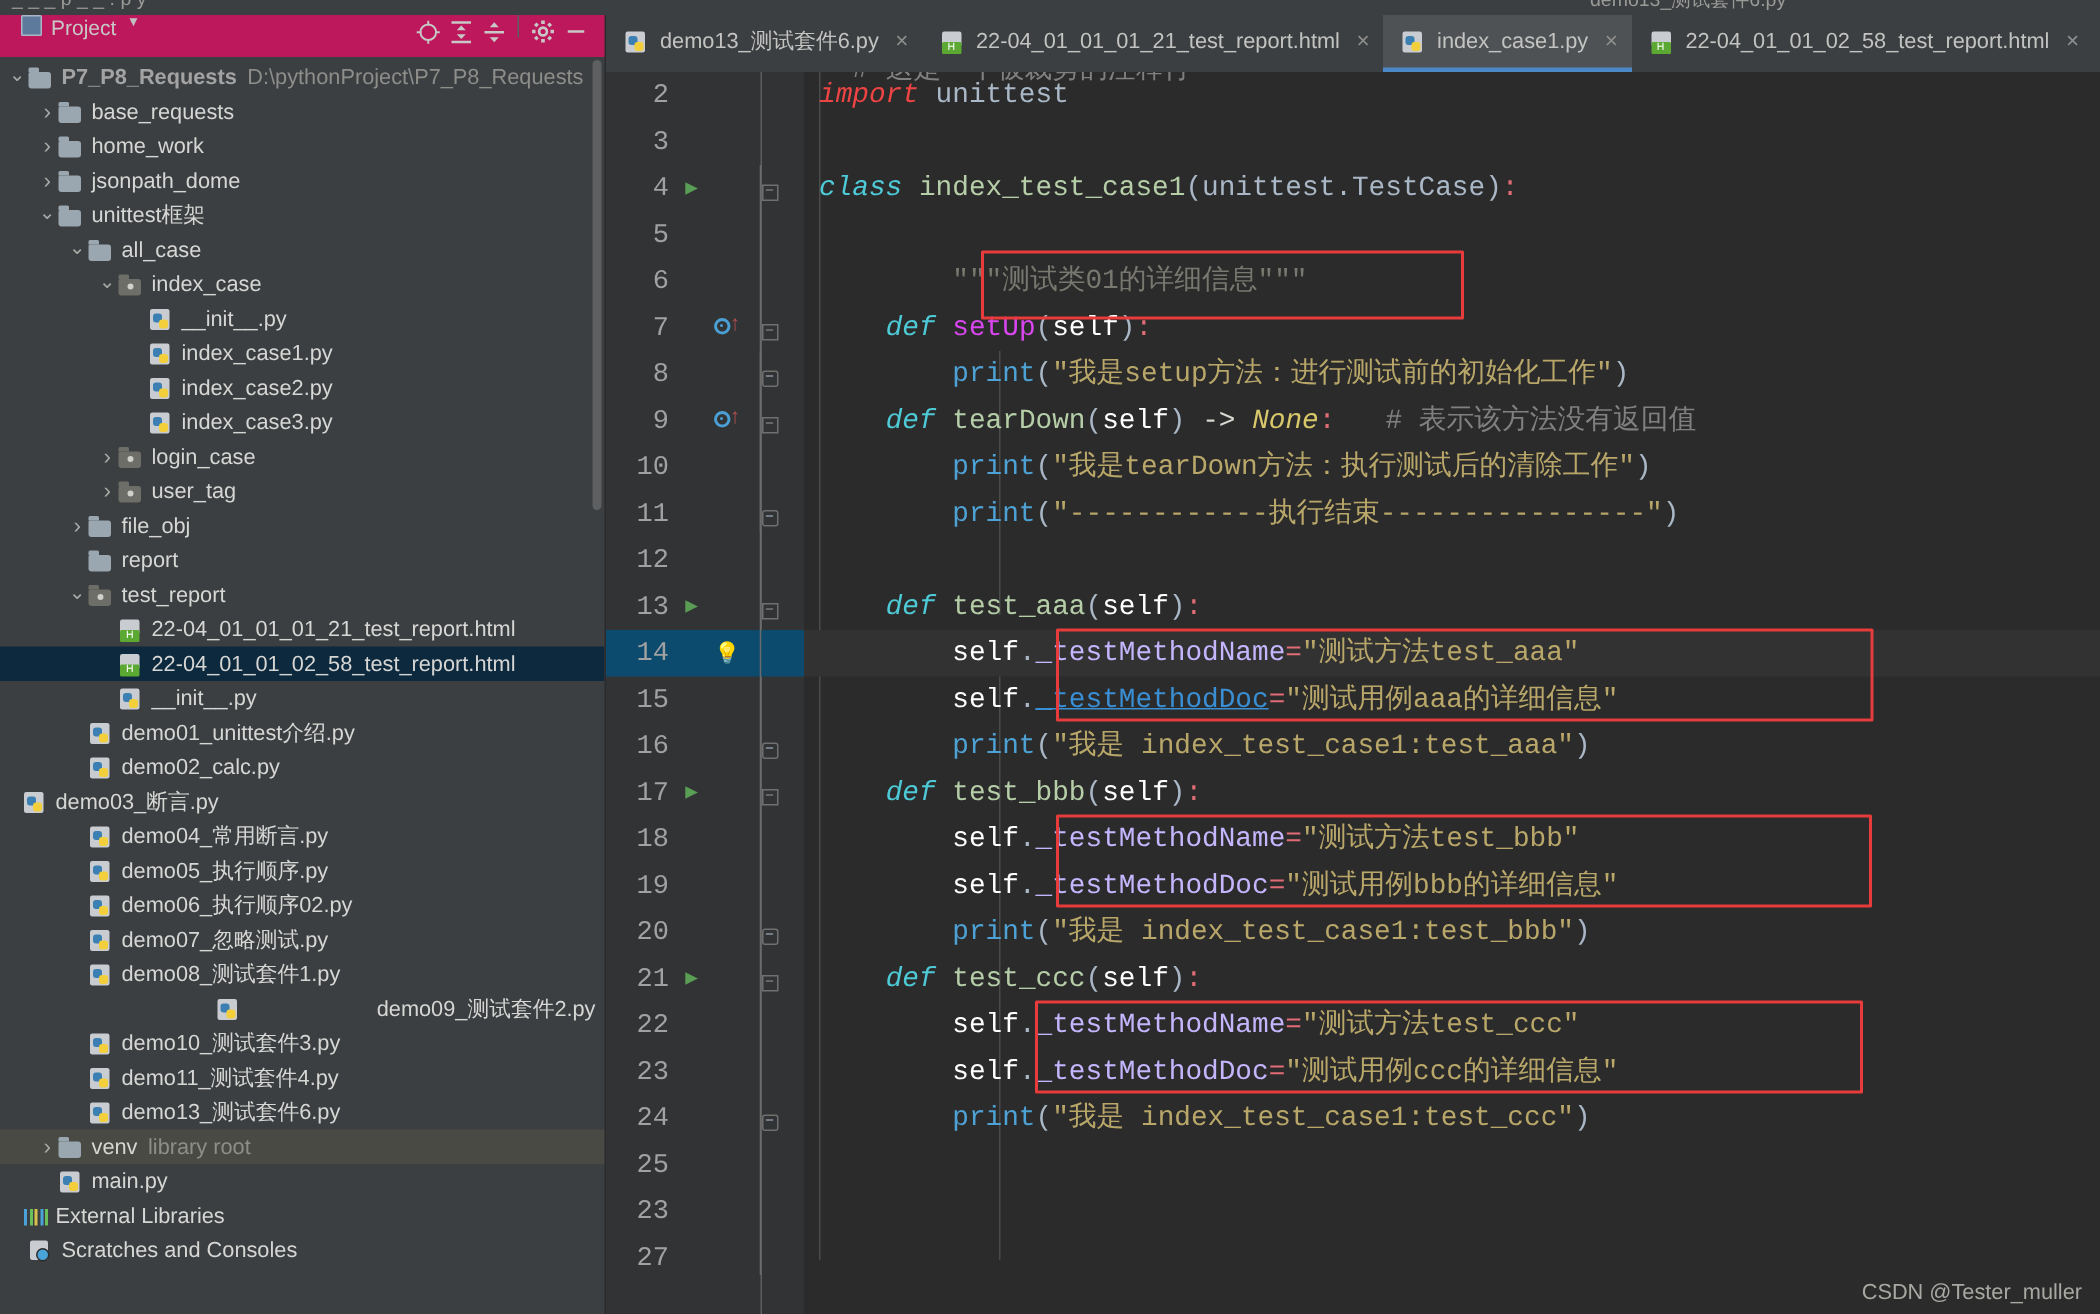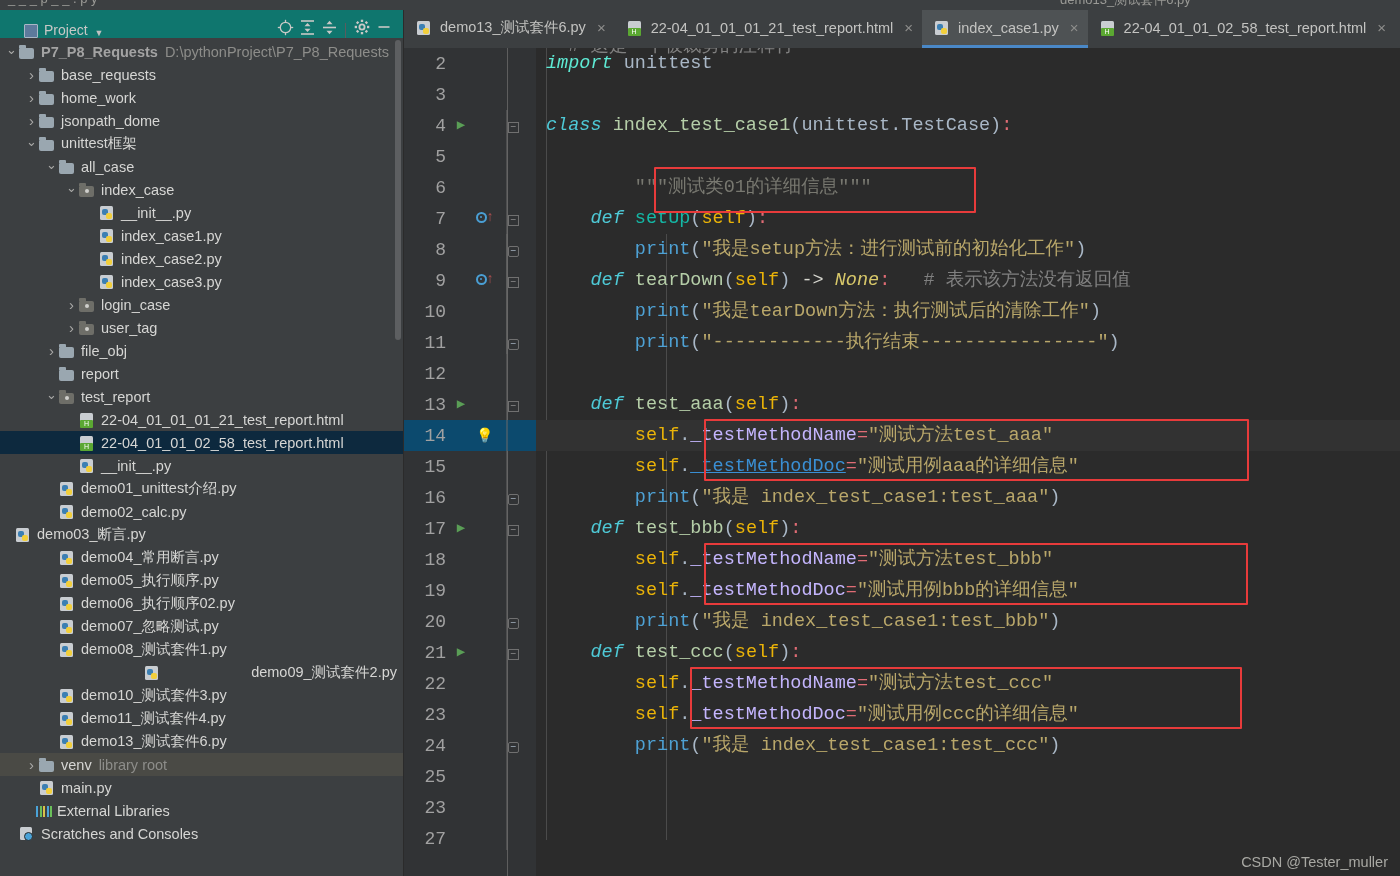--- a/index.html
+++ b/index.html
@@ -30,23 +30,23 @@
   
   .project-panel {
     width: 404px; flex: 0 0 404px;
     background: #3c3f41;
     display: flex; flex-direction: column;
     border-right: 1px solid #2b2b2b;
     position: relative;
   }
   .panel-header {
     height: 28px; flex: 0 0 28px;
-    display: flex; align-items: flex-end;
-    padding: 0 8px 0 24px;
-    background: #0f766e;
+    display: flex; align-items: flex-start;
+    padding: 0 8px 0 14px;
+    background: #be185d;
     color: #bbbbbb; font-size: 13.5px;
   }
   .panel-header .proj-icon {
     width: 14px; height: 14px; margin-right: 6px;
     border: 1.6px solid #a9b7c6; background: #5d7a9c;
     border-radius: 1px; flex: 0 0 14px;
   }
   .panel-header .ptitle { color: #c8c8c6; font-size: 14px; }
   .panel-header .caret {
     margin-left: 7px; font-size: 9px; color: #c0c0c0; line-height: 1;
@@ -217,26 +217,26 @@
   .fold-line {
     position: absolute; left: 50%; top: 0; bottom: 0; width: 1px;
     background: #6b6b6b; transform: translateX(-0.5px);
   }
 
   .code-row {
     height: 31px; line-height: 31px; white-space: pre;
     padding-left: 10px; position: relative;
   }
   .code-row.current { background: #323232; }
-  .kwi  { color: #5eead4; font-style: italic; }
+  .kwi  { color: #ef4444; font-style: italic; }
   .kwi2 { color: #cc7832; font-style: italic; }
   .plain { color: #a9b7c6; }
   .str  { color: #b9a76a; }
   .cmt  { color: #808080; }
-  .self { color: #eab308; }
+  .self { color: #ffffff; }
   .attr { color: #c4b5fd; }
   .attrlink { color: #3a8fd4; text-decoration: underline; }
   .paren{ color: #a9b7c6; }
   .docgray { color: #6a8759; }
 
   
   .cut-line {
     position: absolute; top: -16px; left: 10px;
     color: #6e6e68; font-size: 18.5px; white-space: pre;
     font-family: "Liberation Mono", "DejaVu Sans Mono", monospace;
@@ -598,21 +598,21 @@
           <div class="row" style="padding-left: 24px;">
             <span class="arrow empty">·</span>
             <span class="ico py">
               <span class="pysym">
                 <i class="b"></i>
                 <i class="y"></i>
               </span>
             </span>
             <span class="label">main.py</span>
           </div>
-          <div class="row" style="padding-left: 20px;">
+          <div class="row" style="padding-left: 0;">
             <span class="arrow empty">·</span>
             <span class="ico libs">
               <span class="bars">
                 <span style="background: rgb(74, 163, 216);"></span>
                 <span style="background: rgb(106, 191, 90);"></span>
                 <span style="background: rgb(216, 193, 74);"></span>
                 <span style="background: rgb(74, 163, 216);"></span>
                 <span style="background: rgb(106, 191, 90);"></span>
               </span>
             </span>
@@ -847,21 +847,21 @@
           <div class="indent-guide" style="left:10px;  top:0;    height:792px;"></div>
           <div class="indent-guide" style="left:10px;  top:0;    height:0;"></div>
           <div class="indent-guide" style="left:130px; top:186px;height:176px;"></div>
           <div class="indent-guide" style="left:130px; top:372px;height:420px;"></div>
 
           <div class="code-row"><span class="kwi">import</span><span class="plain"> unittest</span></div>
           <div class="code-row"></div>
           <div class="code-row"><span class="kwi2" style="color:#4ec9d6;font-style:italic;">class</span><span class="plain"> </span><span style="color:#b5cea8;">index_test_case1</span><span class="paren">(</span><span class="plain">unittest.TestCase</span><span class="paren">)</span><span style="color:#e06c75;">:</span></div>
           <div class="code-row"></div>
           <div class="code-row">        <span class="docgray" style="color:#787870;">"""测试类01的详细信息"""</span></div>
-          <div class="code-row">    <span class="kwi2" style="color:#4ec9d6;font-style:italic;">def</span><span class="plain"> </span><span style="color:#14b8a6;">setUp</span><span class="paren">(</span><span class="self">self</span><span class="paren">)</span><span style="color:#e06c75;">:</span></div>
+          <div class="code-row">    <span class="kwi2" style="color:#4ec9d6;font-style:italic;">def</span><span class="plain"> </span><span style="color:#d946ef;">setUp</span><span class="paren">(</span><span class="self">self</span><span class="paren">)</span><span style="color:#e06c75;">:</span></div>
           <div class="code-row">        <span style="color:#4ea1d4;">print</span><span class="paren">(</span><span class="str">"我是setup方法：进行测试前的初始化工作"</span><span class="paren">)</span></div>
           <div class="code-row">    <span class="kwi2" style="color:#4ec9d6;font-style:italic;">def</span><span class="plain"> </span><span style="color:#b5cea8;">tearDown</span><span class="paren">(</span><span class="self">self</span><span class="paren">)</span><span class="plain"> </span><span style="color:#d8d8d0;">-&gt;</span><span class="plain"> </span><span style="color:#d8c86a;font-style:italic;">None</span><span style="color:#e06c75;">:</span><span class="plain">   </span><span class="cmt"># 表示该方法没有返回值</span></div>
           <div class="code-row">        <span style="color:#4ea1d4;">print</span><span class="paren">(</span><span class="str">"我是tearDown方法：执行测试后的清除工作"</span><span class="paren">)</span></div>
           <div class="code-row">        <span style="color:#4ea1d4;">print</span><span class="paren">(</span><span class="str">"------------执行结束----------------"</span><span class="paren">)</span></div>
           <div class="code-row"></div>
           <div class="code-row">    <span class="kwi2" style="color:#4ec9d6;font-style:italic;">def</span><span class="plain"> </span><span style="color:#b5cea8;">test_aaa</span><span class="paren">(</span><span class="self">self</span><span class="paren">)</span><span style="color:#e06c75;">:</span></div>
           <div class="code-row current">        <span class="self">self</span><span class="plain">.</span><span class="attr">_testMethodName</span><span style="color:#e06c75;">=</span><span class="str">"测试方法test_aaa"</span></div>
           <div class="code-row">        <span class="self">self</span><span class="plain">.</span><span class="attrlink">_testMethodDoc</span><span style="color:#e06c75;">=</span><span class="str">"测试用例aaa的详细信息"</span></div>
           <div class="code-row">        <span style="color:#4ea1d4;">print</span><span class="paren">(</span><span class="str">"我是 index_test_case1:test_aaa"</span><span class="paren">)</span></div>
           <div class="code-row">    <span class="kwi2" style="color:#4ec9d6;font-style:italic;">def</span><span class="plain"> </span><span style="color:#b5cea8;">test_bbb</span><span class="paren">(</span><span class="self">self</span><span class="paren">)</span><span style="color:#e06c75;">:</span></div>

